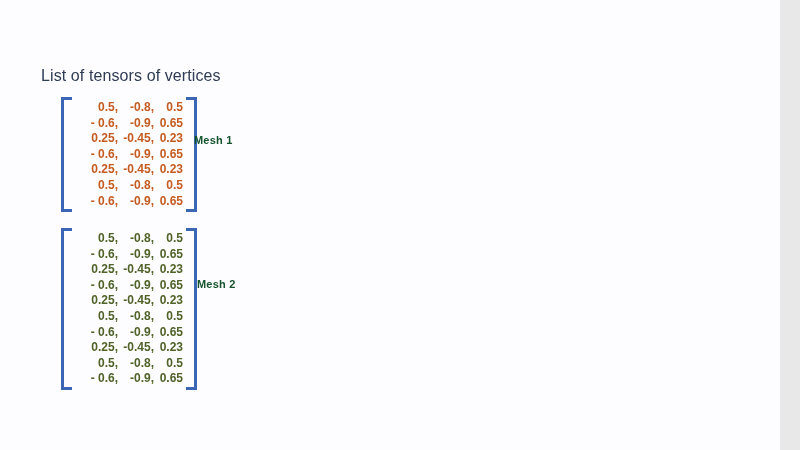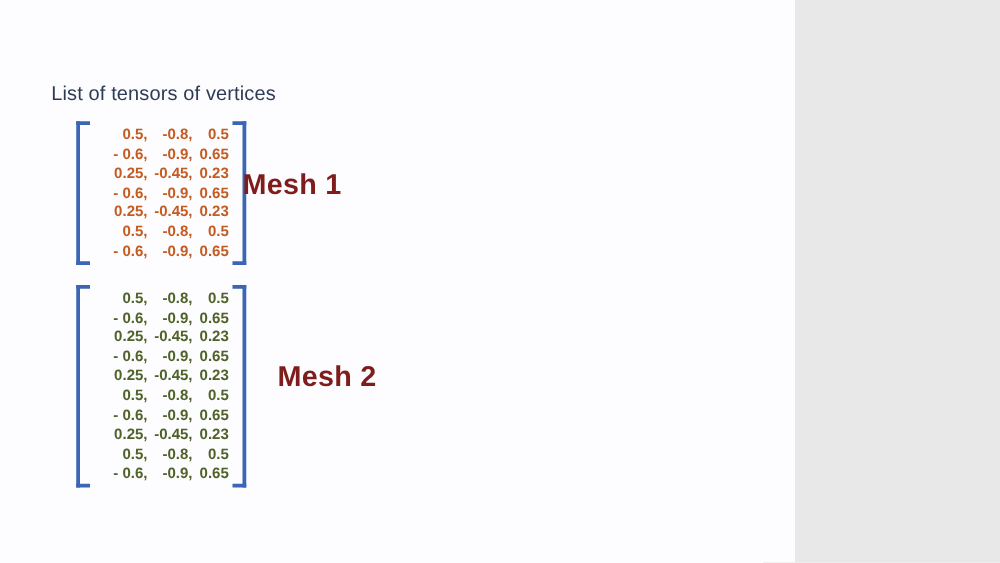--- a/index.html
+++ b/index.html
@@ -1,19 +1,19 @@
 <!DOCTYPE html>
 <html><head>
 <meta charset="utf-8">
 <style>
   * { margin: 0; padding: 0; box-sizing: border-box; }
   html, body { background: #e8e8e8; }
   .slide {
     position: relative;
-    width: 636px;
+    width: 780px;
     height: 450px;
     background: #fdfcfe;
     overflow: hidden;
     font-family: "Liberation Sans", sans-serif;
   }
   .title {
     position: absolute;
     left: 41px;
     top: 67px;
     font-size: 16px;
@@ -49,27 +49,27 @@
     font-size: 12px;
     line-height: 15.6px;
     font-weight: bold;
   }
   .matrix-grid .cell {
     text-align: right;
     white-space: pre;
   }
   .mesh-label {
     position: absolute;
-    font-size: 23px;
+    font-size: 11px;
     font-weight: bold;
-    color: #7f1d1d;
+    color: #14532d;
     letter-spacing: 0.2px;
   }
   .mesh-label.label-1 { left: 194px; top: 134px; }
-  .mesh-label.label-2 { left: 197px; top: 288px; margin-left: 25px; }
+  .mesh-label.label-2 { left: 197px; top: 278px; }
 </style>
 </head>
 <body>
 
 <div class="slide">
 
   <div class="title">List of tensors of vertices</div>
 
   <div class="mesh-block mesh-1">
     <div class="bracket left"></div>

